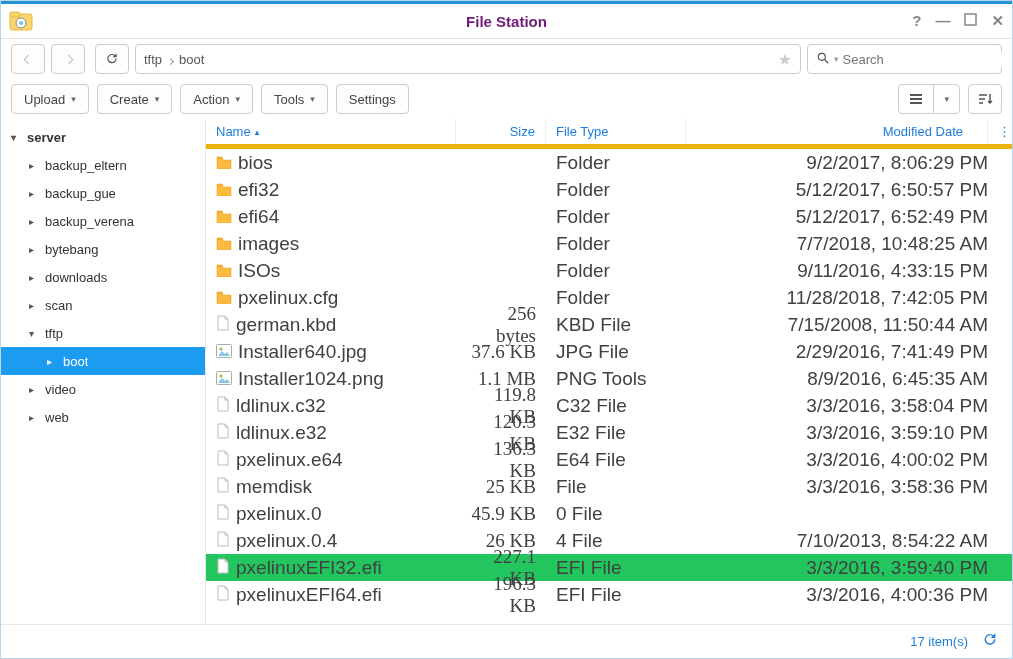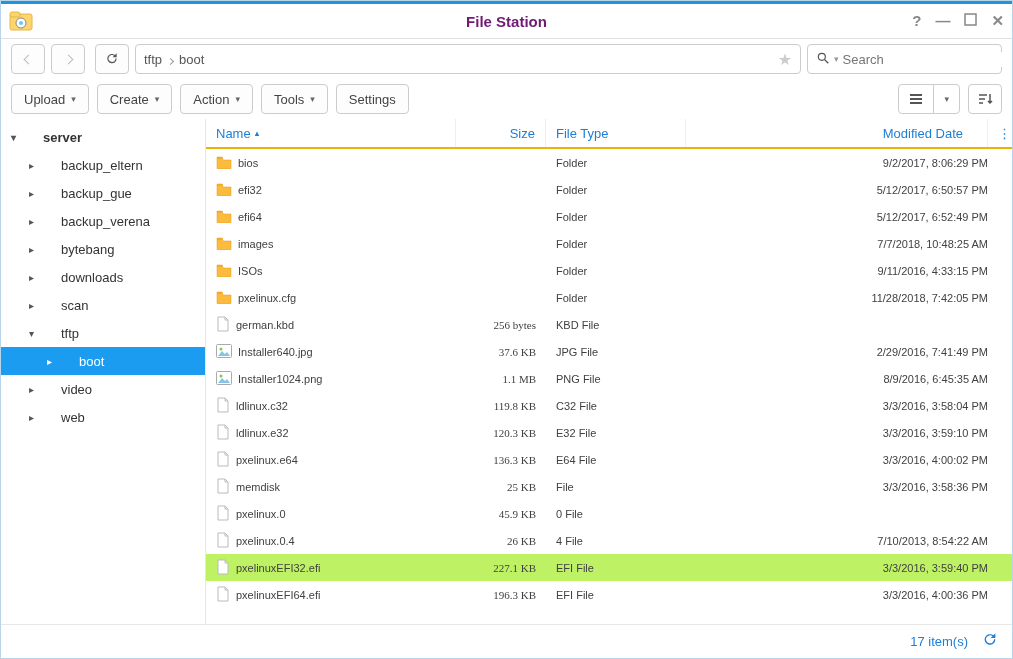--- a/index.html
+++ b/index.html
@@ -25,33 +25,33 @@
 .view-combo { display: flex; border: 1px solid #ccc; border-radius: 4px; overflow: hidden; margin-right: 8px; }
 .view-combo .seg { height: 28px; padding: 0 10px; display: flex; align-items: center; border-right: 1px solid #ccc; cursor: pointer; }
 .view-combo .seg:last-child { border-right: none; }
 .sort-btn { width: 34px; height: 30px; border: 1px solid #ccc; border-radius: 4px; display: flex; align-items: center; justify-content: center; cursor: pointer; }
 .content { display: flex; height: calc(100% - 38px - 40px - 40px - 34px); }
 .sidebar { width: 205px; border-right: 1px solid #e7e7e7; padding: 4px 0; overflow: auto; }
 .tree-row { display: flex; align-items: center; height: 28px; padding-left: 10px; cursor: pointer; color: #333; }
 .tree-row.selected { background: #1c9cf0; color: #fff; }
 .tree-row .arrow { width: 12px; font-size: 10px; color: #555; }
 .tree-row.selected .arrow { color: #fff; }
-.tree-row .label { margin-left: 20px; }
+.tree-row .label { margin-left: 4px; }
 .file-area { flex: 1; display: flex; flex-direction: column; overflow: hidden; }
-.col-header { display: flex; height: 30px; border-bottom: 2px solid #eab308; align-items: center; color: #1c7ed6; font-size: 13px; }
+.col-header { display: flex; height: 30px; border-bottom: 5px solid #eab308; align-items: center; color: #1c7ed6; font-size: 13px; }
 .col-header > div { padding: 0 10px; border-right: 1px solid #eee; display: flex; align-items: center; height: 100%; }
 .col-name { flex: 0 0 250px; }
 .col-size { flex: 0 0 90px; justify-content: flex-end; }
 .col-type { flex: 0 0 140px; }
 .col-date { flex: 1; justify-content: flex-end; padding-right: 24px !important; }
 .col-menu { width: 24px; text-align: center; color: #1c7ed6; cursor: pointer; border-right: none !important; }
 .sort-ind { margin-left: 4px; font-size: 9px; }
 .file-rows { flex: 1; overflow: auto; }
-.file-row { display: flex; height: 27px; align-items: center; color: #414141; font-size: 11px; }
-.file-row.highlight { background: #bef264; }
+.file-row { display: flex; height: 27px; align-items: center; color: #414141; font-size: 19px; }
+.file-row.highlight { background: #22c55e; }
 .file-row > div { padding: 0 10px; }
 .fc-name { flex: 0 0 250px; display: flex; align-items: center; gap: 6px; }
 .fc-size { flex: 0 0 90px; text-align: right; font-family: Liberation Serif, serif; }
 .fc-type { flex: 0 0 140px; }
 .fc-date { flex: 1; text-align: right; padding-right: 24px !important; }
 .footer { height: 34px; border-top: 1px solid #e7e7e7; display: flex; align-items: center; justify-content: flex-end; padding: 0 14px; gap: 14px; color: #1c7ed6; }
 .footer .refresh { cursor: pointer; font-size: 16px; font-weight: bold; }
 .chev { display:inline-block; width:7px; height:7px; border-right:1.5px solid currentColor; border-bottom:1.5px solid currentColor; }
 .chev.left { transform: rotate(135deg); }
 .chev.right { transform: rotate(-45deg); }
@@ -296,20 +296,21 @@
         <div class="file-row">
           <div class="fc-name">
             <span><svg width="14" height="16" viewBox="0 0 14 16">
                 <path d="M2 1 h7 l3 3 v11 H2 z" fill="#fff" stroke="#bbb"></path>
                 <path d="M9 1 v3 h3" fill="none" stroke="#bbb"></path>
               </svg></span>
             <span>german.kbd</span>
           </div>
           <div class="fc-size">256 bytes</div>
           <div class="fc-type">KBD File</div>
+          <div class="fc-date">7/15/2008, 11:50:44 AM</div>
         </div>
         <div class="file-row">
           <div class="fc-name">
             <span><svg width="16" height="14" viewBox="0 0 16 14">
                 <rect x="0.5" y="0.5" width="15" height="13" rx="1" fill="#fff" stroke="#aaa"></rect>
                 <circle cx="5" cy="5" r="1.5" fill="#8bc34a"></circle>
                 <path d="M2 12 l4 -5 l3 3 l2 -2 l3 4 z" fill="#84c5e8"></path>
               </svg></span>
             <span>Installer640.jpg</span>
           </div>
@@ -320,21 +321,21 @@
         <div class="file-row">
           <div class="fc-name">
             <span><svg width="16" height="14" viewBox="0 0 16 14">
                 <rect x="0.5" y="0.5" width="15" height="13" rx="1" fill="#fff" stroke="#aaa"></rect>
                 <circle cx="5" cy="5" r="1.5" fill="#8bc34a"></circle>
                 <path d="M2 12 l4 -5 l3 3 l2 -2 l3 4 z" fill="#84c5e8"></path>
               </svg></span>
             <span>Installer1024.png</span>
           </div>
           <div class="fc-size">1.1 MB</div>
-          <div class="fc-type">PNG File</div>
+          <div class="fc-type">PNG Tools</div>
           <div class="fc-date">8/9/2016, 6:45:35 AM</div>
         </div>
         <div class="file-row">
           <div class="fc-name">
             <span><svg width="14" height="16" viewBox="0 0 14 16">
                 <path d="M2 1 h7 l3 3 v11 H2 z" fill="#fff" stroke="#bbb"></path>
                 <path d="M9 1 v3 h3" fill="none" stroke="#bbb"></path>
               </svg></span>
             <span>ldlinux.c32</span>
           </div>

